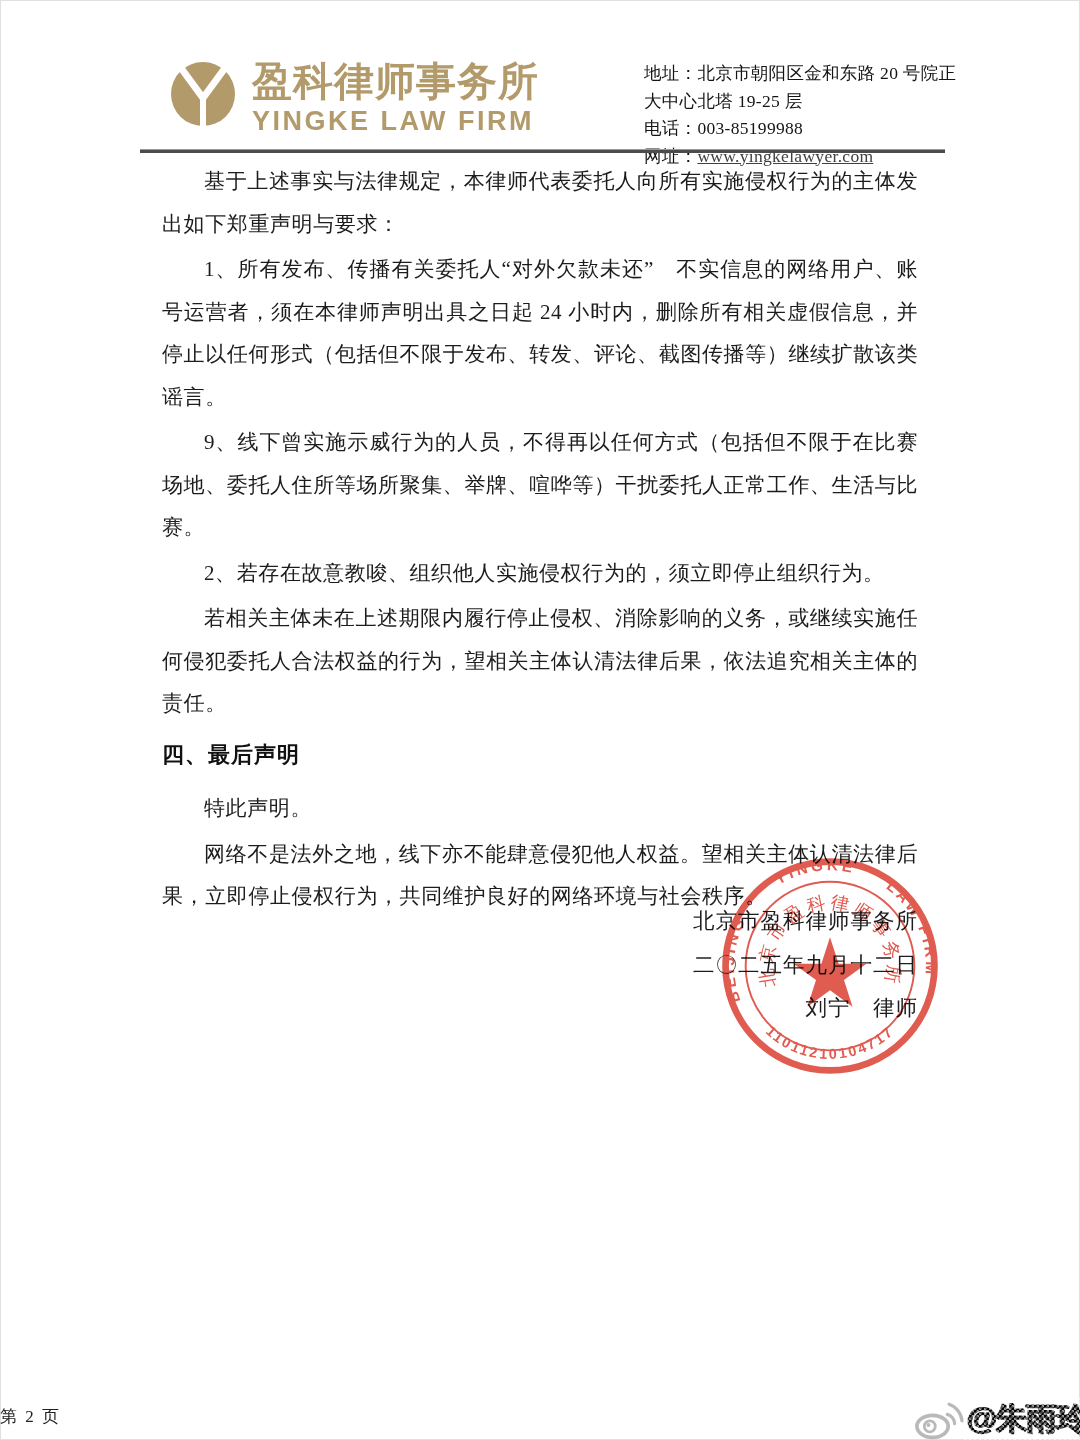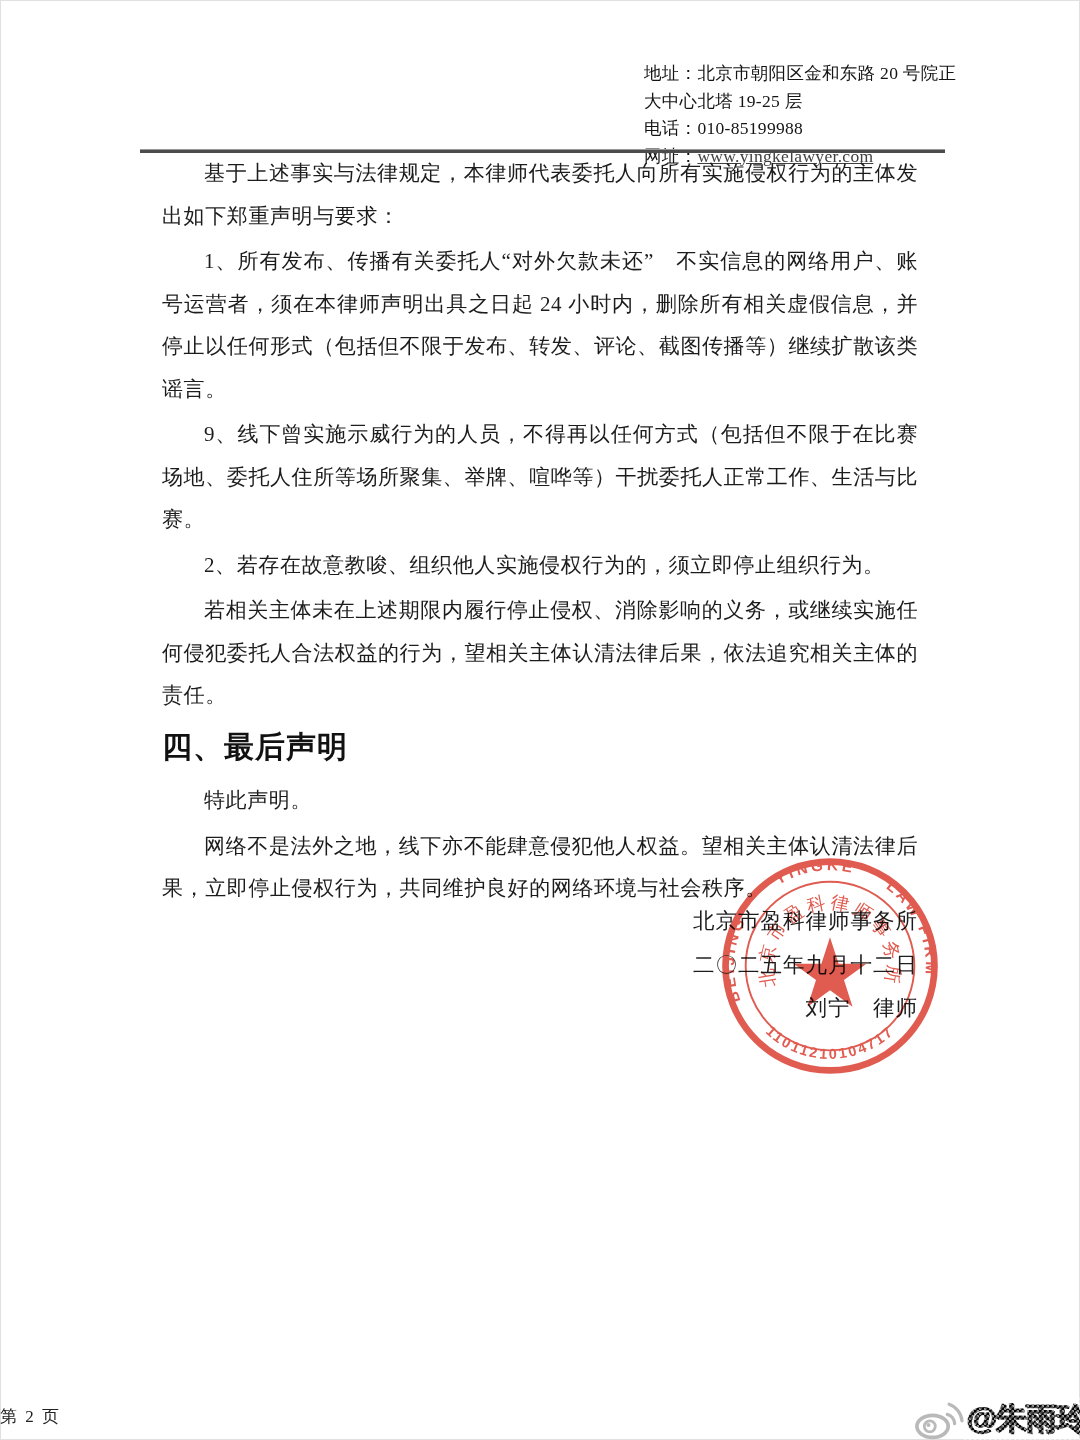--- a/index.html
+++ b/index.html
@@ -34,29 +34,29 @@
     letter-spacing:0.3px;
     margin-left:27px;
   }
   .contact .weblink { color:#404040; }
 
   .rule { position:absolute; left:140px; top:149px; width:805px; height:3px;
           background:#4c4c4c; border-top:1px solid #9a9a9a; }
 
   
   .body-text {
-    position:absolute; left:162px; top:152px; width:756px;
+    position:absolute; left:162px; top:160px; width:756px;
     font-size:21px; line-height:42.5px; letter-spacing:0.6px;
     text-align:justify;
   }
   .body-text p { margin:0 0 3px 0; text-indent:2em; }
   .body-text h3 {
     margin:9px 0 11px 0; text-indent:0;
     font-family:"Liberation Sans","DejaVu Sans",sans-serif;
-    font-size:30px; font-weight:700; letter-spacing:1px;
+    font-size:22px; font-weight:700; letter-spacing:1px;
     line-height:42.5px; color:#111;
   }
 
   
   .signature {
     position:absolute; right:162px; top:900px;
     text-align:right; font-size:21.5px; line-height:43.5px;
     letter-spacing:1px; color:#1c1c1c; z-index:1;
   }
 
@@ -90,24 +90,36 @@
       linear-gradient(45deg, rgba(255,255,255,.55) 25%, transparent 25%, transparent 75%, rgba(255,255,255,.55) 75%),
       linear-gradient(45deg, rgba(255,255,255,.55) 25%, transparent 25%, transparent 75%, rgba(255,255,255,.55) 75%);
     background-size:5px 5px; background-position:0 0, 2.5px 2.5px;
   }
 </style>
 </head>
 <body>
 
 <div class="page">
 
+  <div class="header-logo">
+    <svg class="logo-icon" viewBox="0 0 66 72">
+      <circle cx="33" cy="34" r="32" fill="#b29a6a"></circle>
+      <line x1="33" y1="38" x2="11" y2="8" stroke="#ffffff" stroke-width="7"></line>
+      <line x1="33" y1="38" x2="55" y2="8" stroke="#ffffff" stroke-width="7"></line>
+      <line x1="33" y1="36" x2="33" y2="68" stroke="#ffffff" stroke-width="6"></line>
+    </svg>
+    <div class="logo-text">
+      <div class="logo-cn">盈科律师事务所</div>
+      <div class="logo-en">YINGKE LAW FIRM</div>
+    </div>
+  </div>
 
   <div class="contact">
     <span>地址：</span><span>北京市朝阳区金和东路 20 号院正大中心北塔 19-25 层</span><br>
-    <span>电话：</span><span>010-85199988</span><br>
+    <span>电话：</span><span>003-85199988</span><br>
     <span>网址：</span><a href="#" class="weblink">www.yingkelawyer.com</a>
   </div>
 
   <div class="rule"></div>
 
   <div class="body-text">
     <p>基于上述事实与法律规定，本律师代表委托人向所有实施侵权行为的主体发出如下郑重声明与要求：</p>
     <p>1、所有发布、传播有关委托人“对外欠款未还”　不实信息的网络用户、账号运营者，须在本律师声明出具之日起 24 小时内，删除所有相关虚假信息，并停止以任何形式（包括但不限于发布、转发、评论、截图传播等）继续扩散该类谣言。</p>
     <p>9、线下曾实施示威行为的人员，不得再以任何方式（包括但不限于在比赛场地、委托人住所等场所聚集、举牌、喧哗等）干扰委托人正常工作、生活与比赛。</p>
     <p>2、若存在故意教唆、组织他人实施侵权行为的，须立即停止组织行为。</p>

